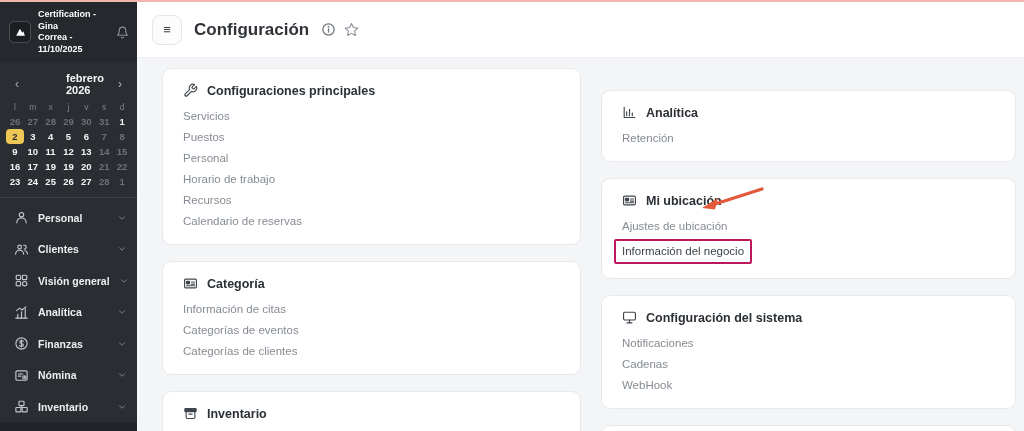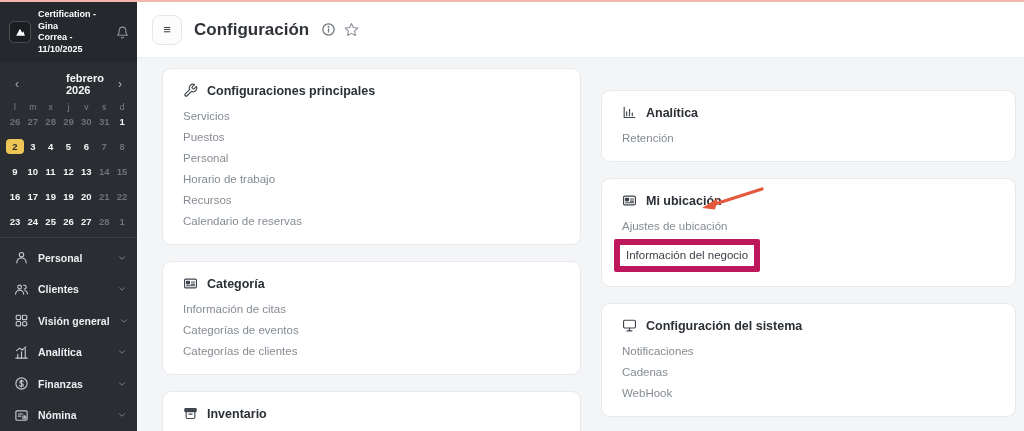--- a/index.html
+++ b/index.html
@@ -15,21 +15,21 @@
   .account-name { font-size:9px; font-weight:700; line-height:1.3; color:#ffffff; flex:1; }
   .bell { color:#8d939a; display:flex; }
   .bell svg { width:13px; height:13px; }
 
   .calendar { padding:6px 6px 8px 6px; border-bottom:1px solid rgba(255,255,255,0.09); }
   .cal-head { display:flex; align-items:center; justify-content:space-between; padding:3px 6px 6px 6px; }
   .cal-month { font-size:11px; font-weight:700; color:#f5f6f7;padding-left:44px; }
   .cal-arrow { color:#aab0b6; font-size:12px; cursor:pointer; padding:0 3px; background:none; border:none; font-family:inherit; }
   .cal-dow { display:grid; grid-template-columns:repeat(7,1fr); margin-bottom:2px; }
   .cal-dow span { font-size:8.5px; color:#7c838a; text-align:center; }
-  .cal-grid { display:grid; grid-template-columns:repeat(7,1fr); row-gap:10px; }
+  .cal-grid { display:grid; grid-template-columns:repeat(7,1fr); row-gap:0; }
   .cal-day { font-size:9.5px; font-weight:700; color:#f2f4f5; text-align:center; height:15px; line-height:15px; border-radius:4px; }
   .cal-day.m { color:#6b7177; }
   .cal-day.sel { background:#eec656; color:#2a2e32; }
 
   .nav { flex:1; padding-top:4px; }
   .nav-item { display:flex; align-items:center; gap:9px; height:31.5px; padding:0 10px 0 14px; cursor:pointer; }
   .nav-item.active { background:#212428; }
   .nav-ic { color:#c3c8cd; display:flex; flex:0 0 auto; }
   .nav-ic svg { width:15px; height:15px; }
   .nav-label { font-size:10.5px; font-weight:600; color:#eceef0; flex:1; white-space:nowrap; }
@@ -50,21 +50,21 @@
   .col-left { width:424px; }
   .col-right { width:420px; margin-top:22px; }
 
   .card { background:#ffffff; border:1px solid #e7e9ec; border-radius:9px; padding:14px 20px 12px 20px; position:relative; }
   .card-head { display:flex; align-items:center; gap:9px; margin-bottom:8px; }
   .card-ic { color:#3f454c; display:flex; }
   .card-ic svg { width:15px; height:15px; }
   .card-title { font-size:12.5px; font-weight:700; color:#2b3036; }
   .card-items { list-style:none; }
   .card-items li { font-size:11.5px; color:#868c93; line-height:21px; cursor:pointer; }
-  .card-items li.boxed { display:inline-block; line-height:15px; border:6px solid #be185d; border-radius:2px; padding:3px 6px; margin:2px 0 2px -8px; color:#3d434a; }
+  .card-items li.boxed { display:inline-block; line-height:15px; border:2px solid #be185d; border-radius:2px; padding:3px 6px; margin:2px 0 2px -8px; color:#3d434a; }
   .arrow-annot { position:absolute; left:96px; top:5px; pointer-events:none; }
 </style>
 </head>
 <body>
 
 <div class="page">
 
   <aside class="sidebar">
     <div class="account">
       <span class="logo">

